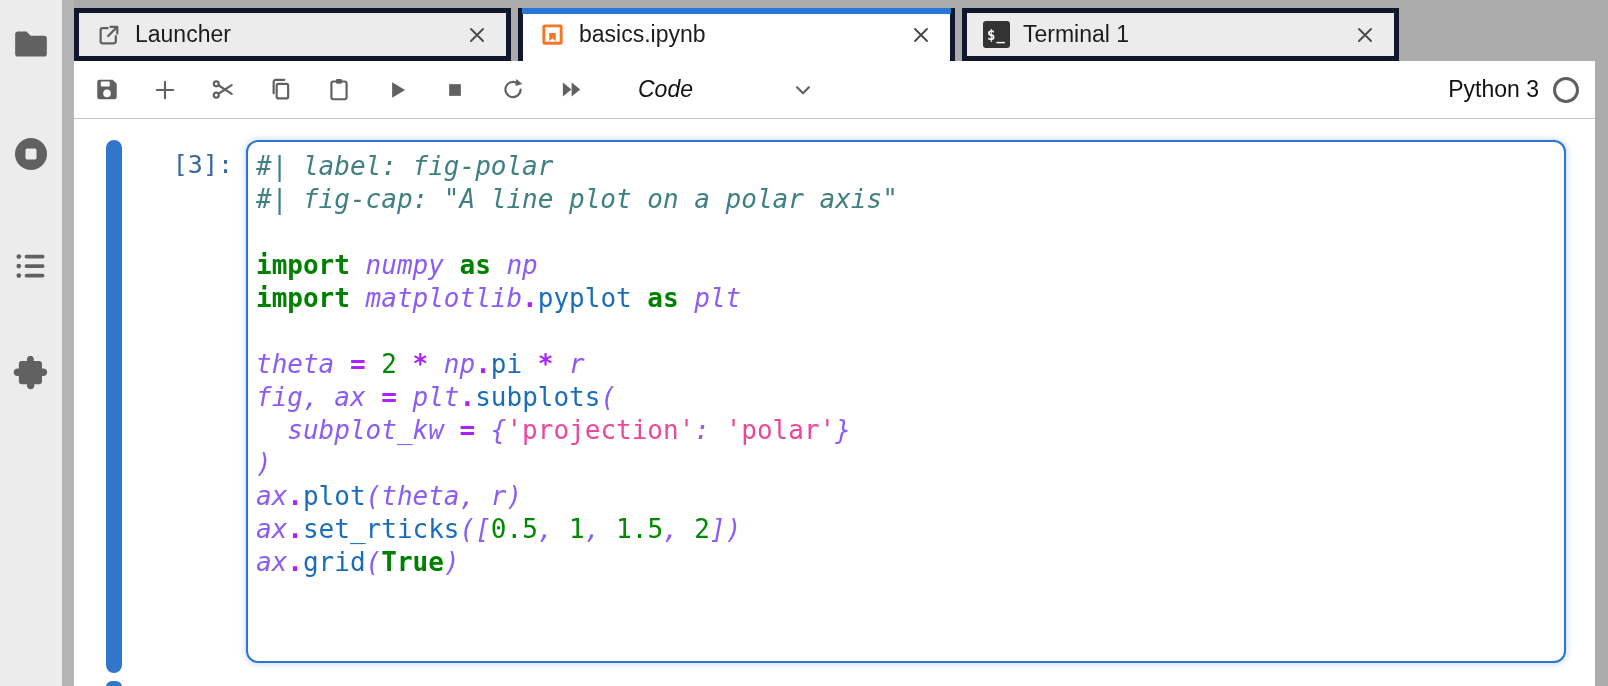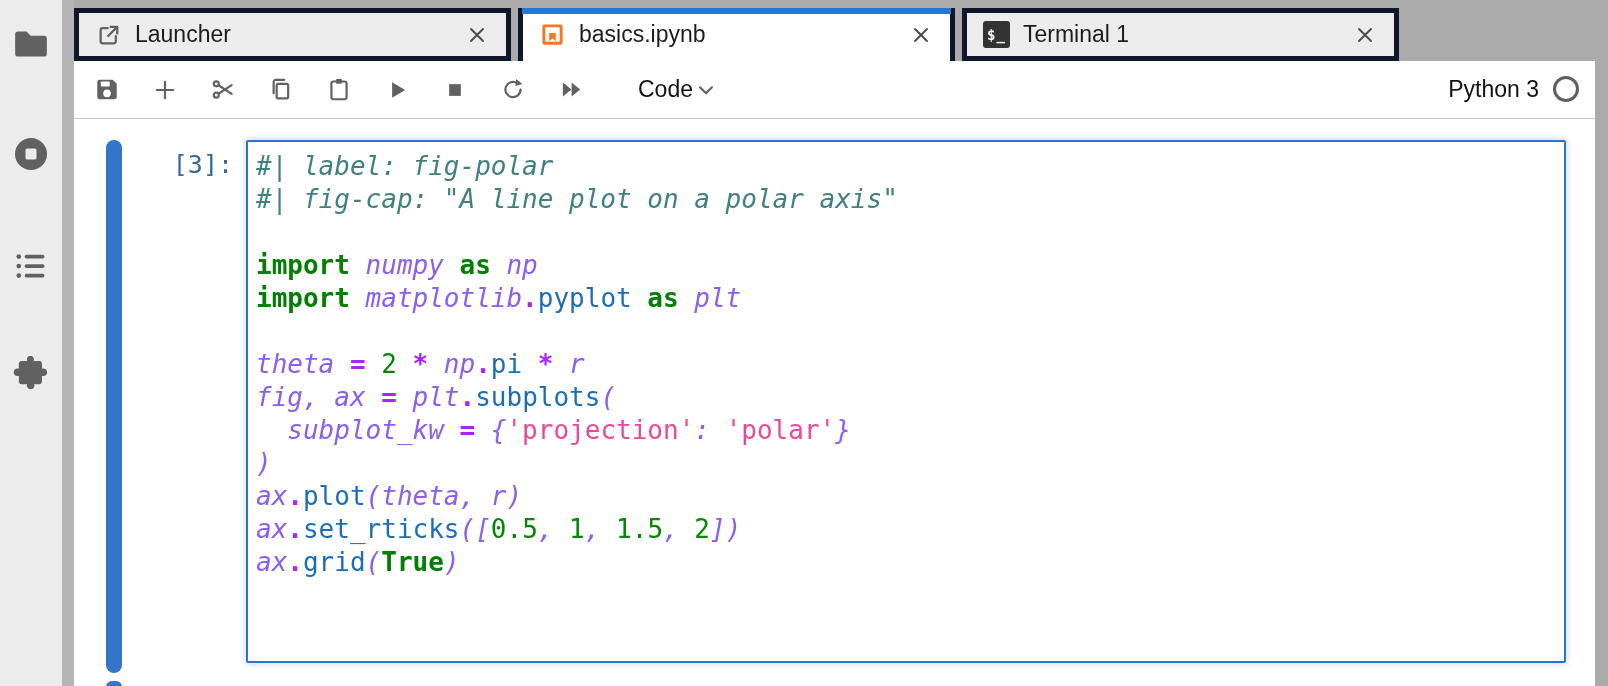--- a/index.html
+++ b/index.html
@@ -34,40 +34,40 @@
                 border-radius:3px; font-family:"DejaVu Sans Mono", monospace;
                 font-size:14px; font-weight:bold; display:flex; align-items:center;
                 justify-content:center; letter-spacing:1px; flex:none; }
 
   
   .toolbar { height:58px; background:#ffffff; border-bottom:1px solid #c6c6c6;
              display:flex; align-items:center; padding:0 10px 0 20px; flex:none; }
   .tbtn { width:26px; height:26px; margin-right:32px; display:flex; align-items:center;
           justify-content:center; cursor:pointer; flex:none; }
   .celltype { margin-left:22px; width:178px; display:flex; align-items:center;
-              cursor:pointer; }
+              justify-content:space-between; cursor:pointer;font-style:italic; }
   .celltype .ct-label { font-size:23px; color:#111111; }
   .tb-spacer { flex:1; }
-  .kernel { display:flex; align-items:flex-start; gap:14px; padding-right:6px; cursor:pointer; }
+  .kernel { display:flex; align-items:center; gap:14px; padding-right:6px; cursor:pointer; }
   .kernel .kname { font-size:23px; color:#111111; }
   .kcircle { width:26px; height:26px; border:3px solid #5f5f5f; border-radius:50%;
              background:#ffffff; }
 
   
   .content { flex:1; background:#ffffff; display:flex; align-items:flex-start;
              position:relative; overflow:hidden; }
   .collapser { margin:21px 0 0 32px; width:16px; height:533px; border-radius:8px;
                background:#3276cc; flex:none; cursor:pointer; }
   .collapser-next { position:absolute; left:32px; bottom:-1px; width:16px; height:6px;
                     border-radius:8px 8px 0 0; background:#3276cc; }
   .prompt { width:124px; flex:none; text-align:right; padding:31px 13px 0 0;
             font-family:"DejaVu Sans Mono", monospace; font-size:25px;
             color:#37689f; white-space:nowrap; }
   .cellbox { flex:1; margin:21px 29px 0 0; height:523px;
-             border:2px solid #2b75d2; border-radius:2px;
+             border:2px solid #2b75d2; border-radius:12px;
              box-shadow:0 0 6px 1px rgba(43,117,210,0.25);
              background:#ffffff; padding:8px 4px 0 8px; overflow:hidden; }
   .editor { font-family:"DejaVu Sans Mono", monospace; font-size:26px;
             line-height:33px; color:#212121; cursor:text; }
   .cm-line { height:33px; white-space:pre; }
   .tk-com  { color:#408080; font-style:italic; }
   .tk-kw   { color:#008000; font-weight:bold; }
   .tk-op   { color:#AA22FF; font-weight:bold; }
   .tk-num  { color:#008800; }
   .tk-str  { color:#ec4899; }

